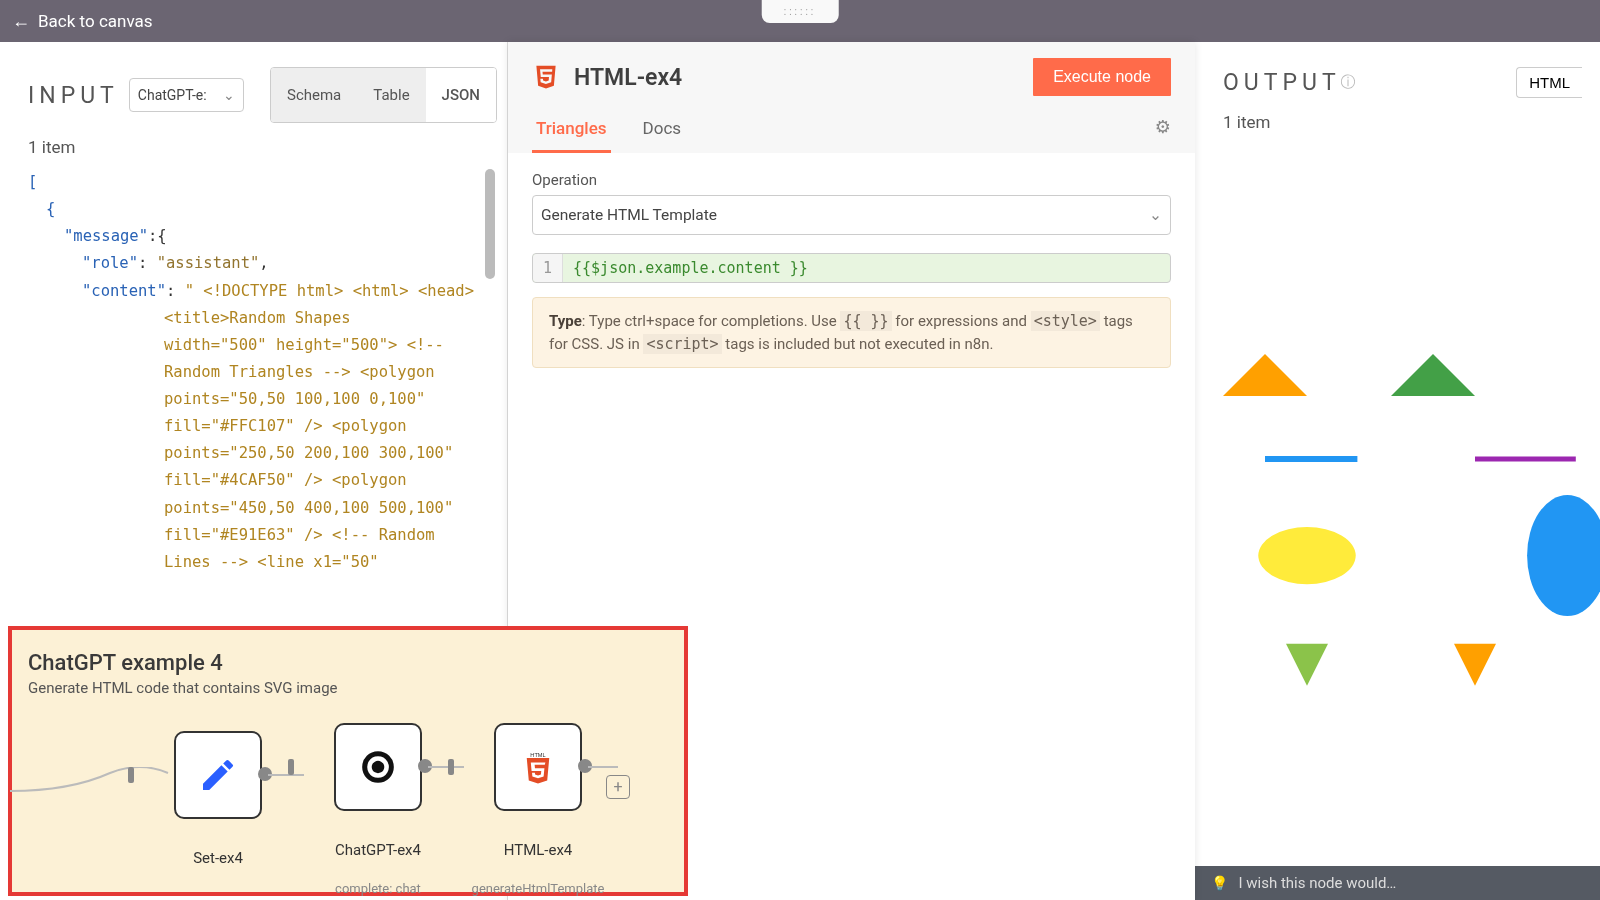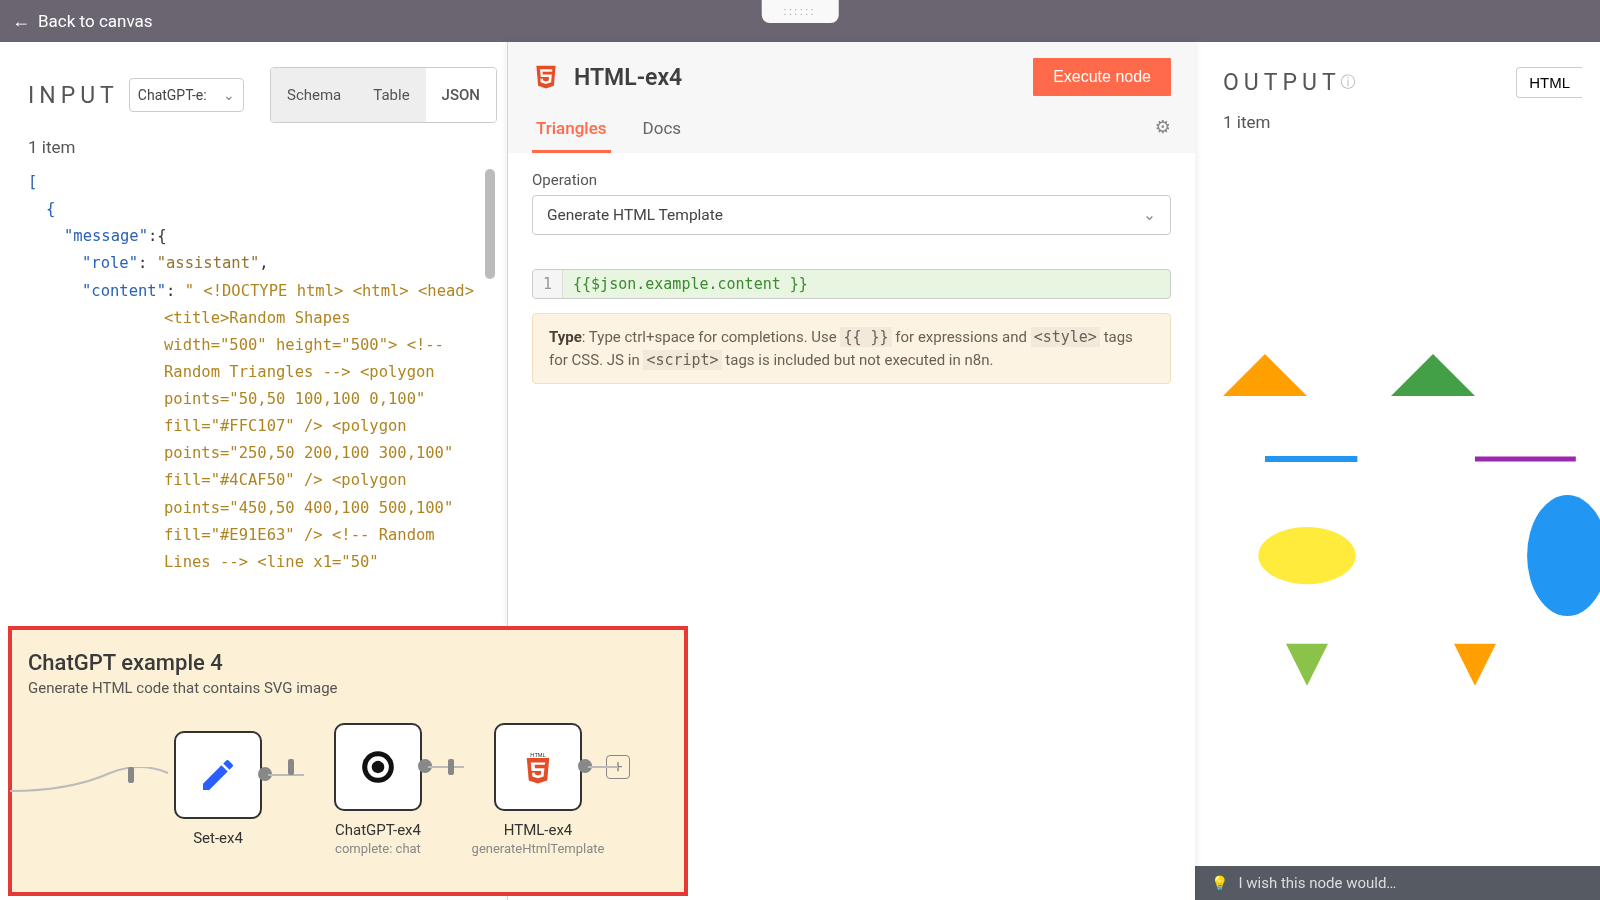--- a/index.html
+++ b/index.html
@@ -40,42 +40,42 @@
 .node-title-row { display: flex; align-items: center; gap: 14px; margin-bottom: 14px; }
 .html5-icon { width: 28px; height: 28px; }
 .node-name { font-size: 23px; font-weight: 600; color: #3f3f3f; flex: 1; }
 .exec-btn { background: #ff6b4a; color: #fff; border: none; border-radius: 1px; padding: 10px 20px; font-size: 16px; font-weight: 500; cursor: pointer; }
 .center-tabs { display: flex; gap: 28px; align-items: center; }
 .center-tab { padding: 8px 4px 12px; font-size: 17px; color: #666; cursor: pointer; border-bottom: 3px solid transparent; }
 .center-tab.active { color: #ff6b4a; border-bottom-color: #ff6b4a; font-weight: 500; }
 .gear { margin-left: auto; color: #888; font-size: 18px; padding-bottom: 10px; cursor: pointer; }
 .center-body { padding: 18px 24px; flex: 1; }
 .field-label { font-size: 15px; color: #555; margin-bottom: 6px; }
-.select-box { border: 1px solid #ccc; border-radius: 4px; padding: 10px 14px; display: flex; align-items: flex-start; justify-content: space-between; font-size: 15.5px; color: #444; margin-bottom: 34px; cursor: pointer; }
+.select-box { border: 1px solid #ccc; border-radius: 4px; padding: 10px 8px; display: flex; align-items: flex-start; justify-content: space-between; font-size: 15.5px; color: #444; margin-bottom: 18px; cursor: pointer; }
 .code-editor { border: 1px solid #ccc; border-radius: 4px; display: flex; font-family: Menlo, Consolas, monospace; font-size: 15px; background: #e8f5e0; margin-bottom: 14px; }
 .line-num { background: #f5f5f5; color: #999; padding: 5px 10px; text-align: right; border-right: 1px solid #ddd; border-radius: 4px 0 0 4px; }
 .code-text { padding: 5px 10px; color: #3a8a2e; flex: 1; }
 .tips-box { background: #fdf3e3; border: 1px solid #f0dfc0; border-radius: 4px; padding: 12px 16px; font-size: 15px; color: #6b6055; line-height: 1.5; }
 .tips-box b { color: #4a4038; }
 .tips-box code { font-family: Menlo, Consolas, monospace; background: rgba(0,0,0,.04); padding: 1px 3px; }
 
 
 .output-panel { width: 405px; background: #fff; padding: 25px 18px 0 28px; display: flex; flex-direction: column; position: relative; }
 .output-header { display: flex; align-items: center; margin-bottom: 14px; }
 .info-icon { color: #bbb; font-size: 15px; }
 .html-btn { margin-left: auto; border: 1px solid #ccc; border-radius: 4px 0 0 4px; padding: 6px 12px; font-size: 15px; background: #fff; border-right: none; }
 .svg-output { flex: 1; overflow: hidden; }
 
 
 .wf-preview { position: absolute; left: 8px; bottom: 4px; width: 680px; height: 270px; background: #fcf1d6; border: 4px solid #e53935; padding: 20px 16px 10px; z-index: 5; }
 .wf-title { font-size: 22px; font-weight: 500; color: #3a3a3a; margin-bottom: 4px; }
 .wf-sub { font-size: 15px; color: #555; margin-bottom: 26px; }
 .wf-nodes { display: flex; align-items: center; gap: 0; position: relative; padding-left: 110px; }
 .wf-edge-in { position: absolute; left: -18px; top: 44px; width: 160px; height: 28px; }
-.wf-node { display: flex; flex-direction: column; align-items: center; width: 160px; position: relative; }
+.wf-node { display: flex; flex-direction: column; align-items: center; width: 160px; position: relative; gap: 20px; }
 .wf-box { width: 88px; height: 88px; border: 2px solid #333; border-radius: 10px; background: #fff; display: flex; align-items: center; justify-content: center; }
 .wf-label { font-size: 15px; color: #333; margin-top: 10px; text-align: center; }
 .wf-sublabel { font-size: 13px; color: #888; margin-top: 2px; }
 .wf-dot-in { position: absolute; left: -10px; top: 36px; width: 6px; height: 16px; background: #888; border-radius: 2px; }
 .wf-dot-out { position: absolute; right: 26px; top: 36px; width: 14px; height: 14px; background: #888; border-radius: 50%; }
 .wf-line { position: absolute; top: 43px; height: 2px; background: #bbb; }
 .wf-plus { width: 24px; height: 24px; border: 1.5px solid #888; border-radius: 4px; display: flex; align-items: center; justify-content: center; color: #888; font-size: 16px; margin-left: -12px; margin-top: -46px; }
 
 
 .feedback-bar { position: absolute; right: 0; bottom: 0; height: 34px; width: 405px; background: #555a63; color: #ddd; display: flex; align-items: center; gap: 10px; padding: 0 16px; font-size: 15px; }

